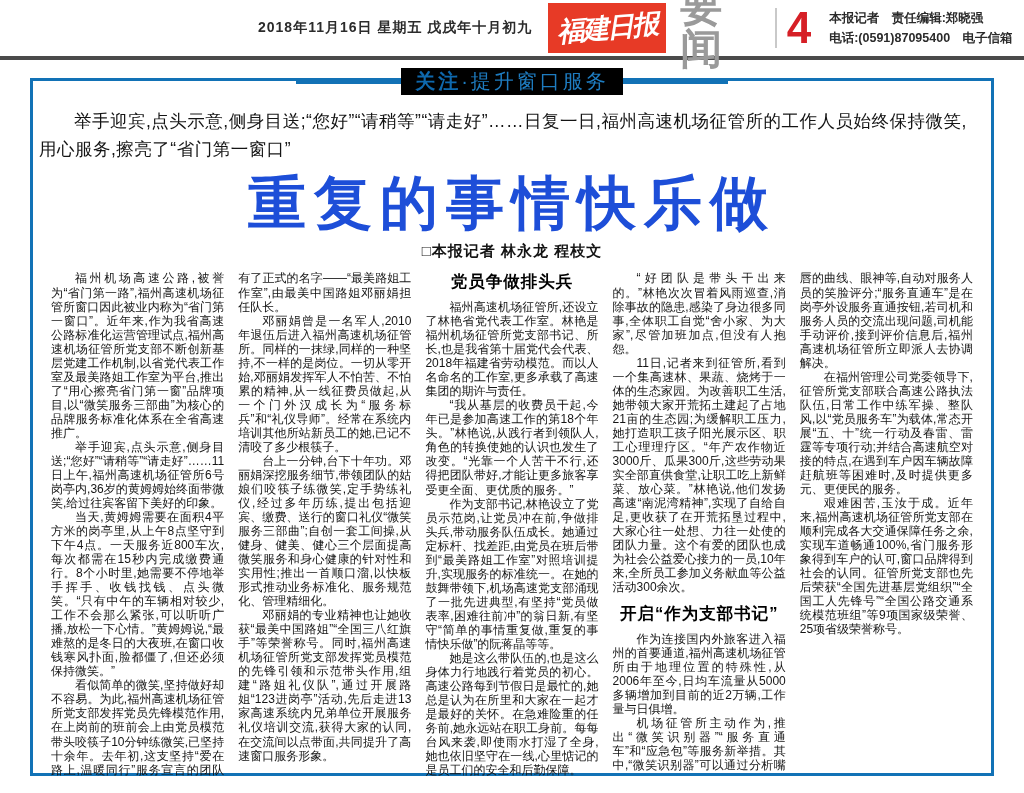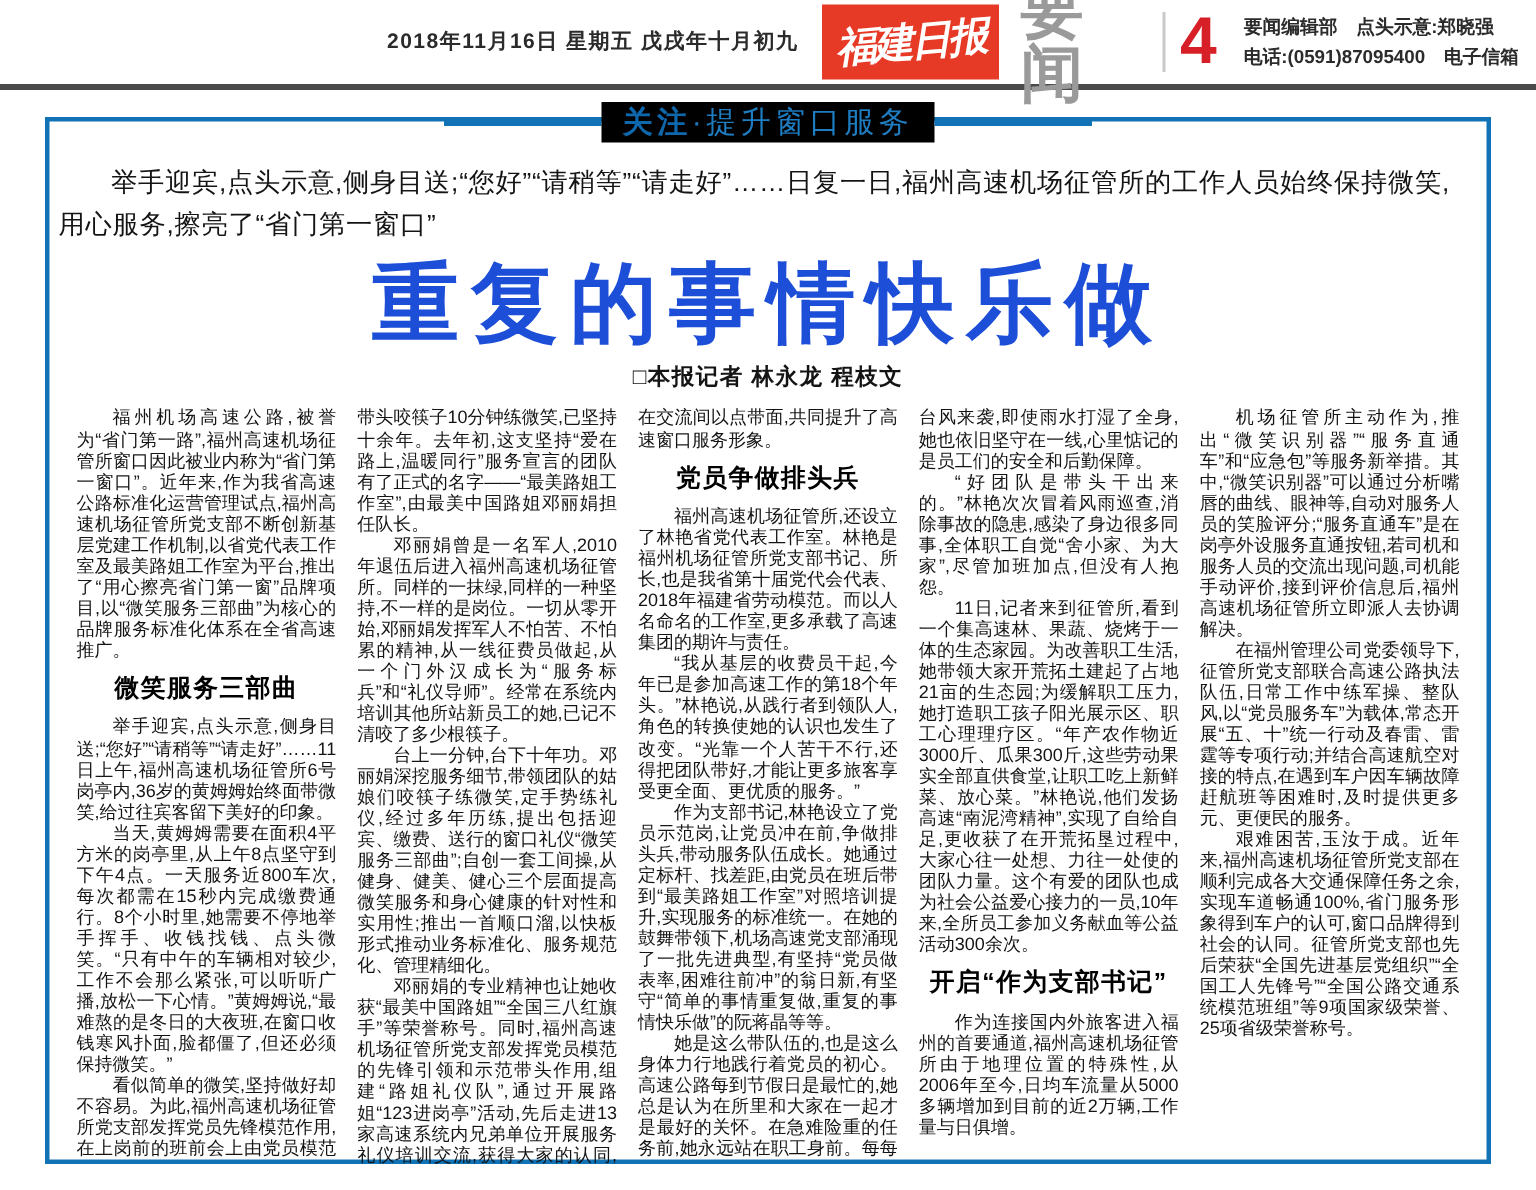--- a/index.html
+++ b/index.html
@@ -45,40 +45,39 @@
 
 <div class="page-header">
   <div class="date-line">2018年11月16日 星期五 戊戌年十月初九</div>
   <div class="masthead-box">
     <span class="masthead-text">福建日报</span>
   </div>
   <div class="section-title">要闻</div>
   <div class="header-divider"></div>
   <div class="page-num">4</div>
   <div class="editor-info">
-    <div>要闻编辑部　点头示意:郑晓强</div>
+    <div>本报记者　责任编辑:郑晓强</div>
     <div>电话:(0591)87095400　电子信箱:ywbj</div>
   </div>
 </div>
 <div class="header-rule"></div>
 
 <div class="feature">
   <div class="kicker-row">
     <span class="kicker-line"></span>
     <span class="kicker-text"><b>关注</b><span>·提升窗口服务</span></span>
     <span class="kicker-line"></span>
   </div>
 
   <div class="intro">举手迎宾,点头示意,侧身目送;“您好”“请稍等”“请走好”……日复一日,福州高速机场征管所的工作人员始终保持微笑,用心服务,擦亮了“省门第一窗口”</div>
   <div class="headline">重复的事情快乐做</div>
   <div class="byline">□本报记者 林永龙 程枝文</div>
 
   <div class="article-body">
       <p>福州机场高速公路,被誉为“省门第一路”,福州高速机场征管所窗口因此被业内称为“省门第一窗口”。近年来,作为我省高速公路标准化运营管理试点,福州高速机场征管所党支部不断创新基层党建工作机制,以省党代表工作室及最美路姐工作室为平台,推出了“用心擦亮省门第一窗”品牌项目,以“微笑服务三部曲”为核心的品牌服务标准化体系在全省高速推广。</p>
-      <h2>微笑服务三部曲</h2>
       <p>举手迎宾,点头示意,侧身目送;“您好”“请稍等”“请走好”……11日上午,福州高速机场征管所6号岗亭内,36岁的黄姆姆始终面带微笑,给过往宾客留下美好的印象。</p>
       <p>当天,黄姆姆需要在面积4平方米的岗亭里,从上午8点坚守到下午4点。一天服务近800车次,每次都需在15秒内完成缴费通行。8个小时里,她需要不停地举手挥手、收钱找钱、点头微笑。“只有中午的车辆相对较少,工作不会那么紧张,可以听听广播,放松一下心情。”黄姆姆说,“最难熬的是冬日的大夜班,在窗口收钱寒风扑面,脸都僵了,但还必须保持微笑。”</p>
       <p>看似简单的微笑,坚持做好却不容易。为此,福州高速机场征管所党支部发挥党员先锋模范作用,在上岗前的班前会上由党员模范带头咬筷子10分钟练微笑,已坚持十余年。去年初,这支坚持“爱在路上,温暖同行”服务宣言的团队有了正式的名字——“最美路姐工作室”,由最美中国路姐邓丽娟担任队长。</p>
       <p>邓丽娟曾是一名军人,2010年退伍后进入福州高速机场征管所。同样的一抹绿,同样的一种坚持,不一样的是岗位。一切从零开始,邓丽娟发挥军人不怕苦、不怕累的精神,从一线征费员做起,从一个门外汉成长为“服务标兵”和“礼仪导师”。经常在系统内培训其他所站新员工的她,已记不清咬了多少根筷子。</p>
       <p>台上一分钟,台下十年功。邓丽娟深挖服务细节,带领团队的姑娘们咬筷子练微笑,定手势练礼仪,经过多年历练,提出包括迎宾、缴费、送行的窗口礼仪“微笑服务三部曲”;自创一套工间操,从健身、健美、健心三个层面提高微笑服务和身心健康的针对性和实用性;推出一首顺口溜,以快板形式推动业务标准化、服务规范化、管理精细化。</p>
       <p>邓丽娟的专业精神也让她收获“最美中国路姐”“全国三八红旗手”等荣誉称号。同时,福州高速机场征管所党支部发挥党员模范的先锋引领和示范带头作用,组建“路姐礼仪队”,通过开展路姐“123进岗亭”活动,先后走进13家高速系统内兄弟单位开展服务礼仪培训交流,获得大家的认同,在交流间以点带面,共同提升了高速窗口服务形象。</p>
       <h2>党员争做排头兵</h2>
       <p>福州高速机场征管所,还设立了林艳省党代表工作室。林艳是福州机场征管所党支部书记、所长,也是我省第十届党代会代表、2018年福建省劳动模范。而以人名命名的工作室,更多承载了高速集团的期许与责任。</p>
       <p>“我从基层的收费员干起,今年已是参加高速工作的第18个年头。”林艳说,从践行者到领队人,角色的转换使她的认识也发生了改变。“光靠一个人苦干不行,还得把团队带好,才能让更多旅客享受更全面、更优质的服务。”</p>
       <p>作为支部书记,林艳设立了党员示范岗,让党员冲在前,争做排头兵,带动服务队伍成长。她通过定标杆、找差距,由党员在班后带到“最美路姐工作室”对照培训提升,实现服务的标准统一。在她的鼓舞带领下,机场高速党支部涌现了一批先进典型,有坚持“党员做表率,困难往前冲”的翁日新,有坚守“简单的事情重复做,重复的事情快乐做”的阮蒋晶等等。</p>

